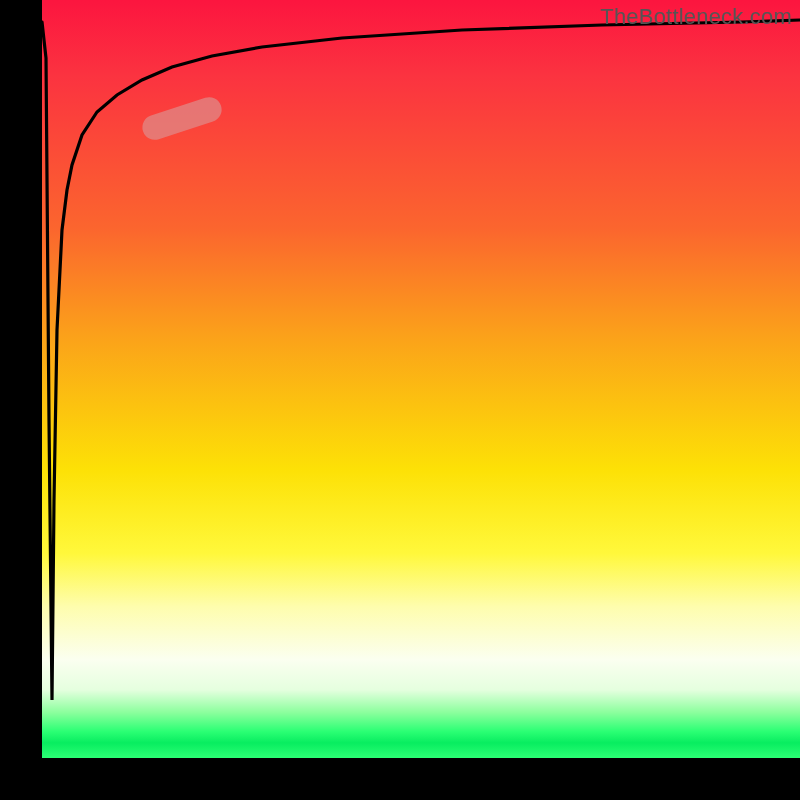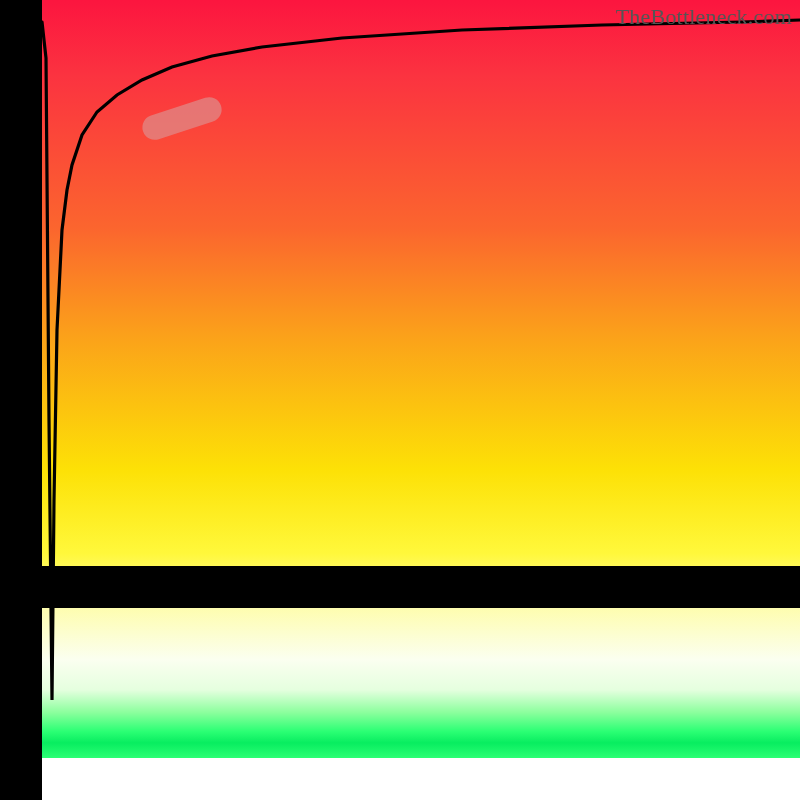--- a/index.html
+++ b/index.html
@@ -7,22 +7,21 @@
     padding: 0;
     width: 800px;
     height: 800px;
     overflow: hidden;
     font-family: Arial, Helvetica, sans-serif;
     background: #fff;
   }
   .chart-wrapper {
     position: relative;
     width: 800px;
-    height: 608px;
-    font-family: Liberation Serif, serif;
+    height: 800px;
   }
   .axis-left {
     position: absolute;
     left: 0;
     top: 0;
     width: 42px;
     height: 800px;
     background: #000;
   }
   .axis-bottom {

